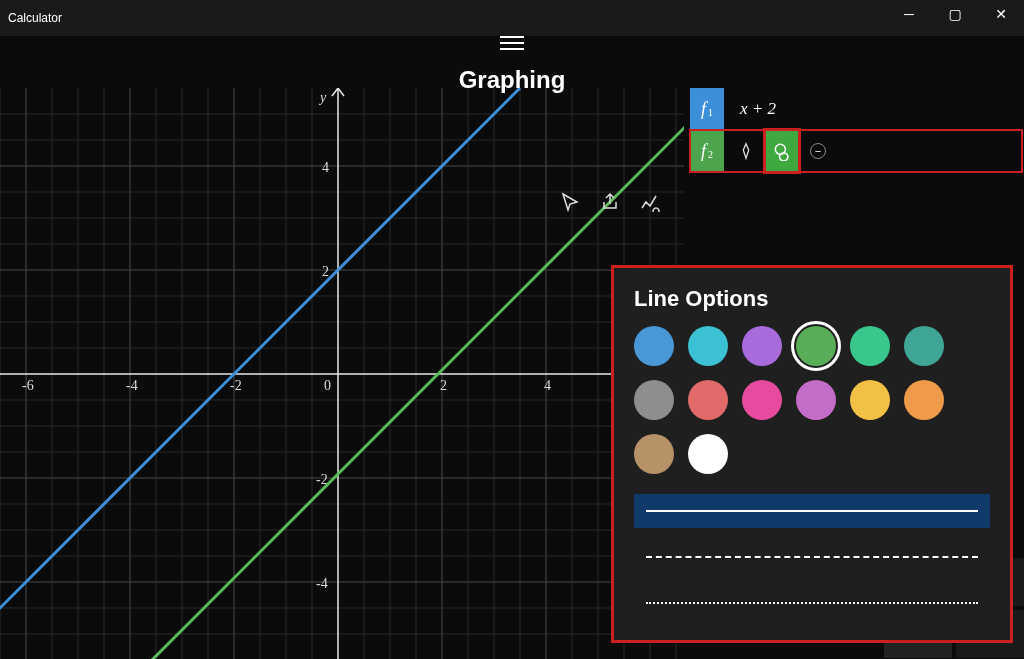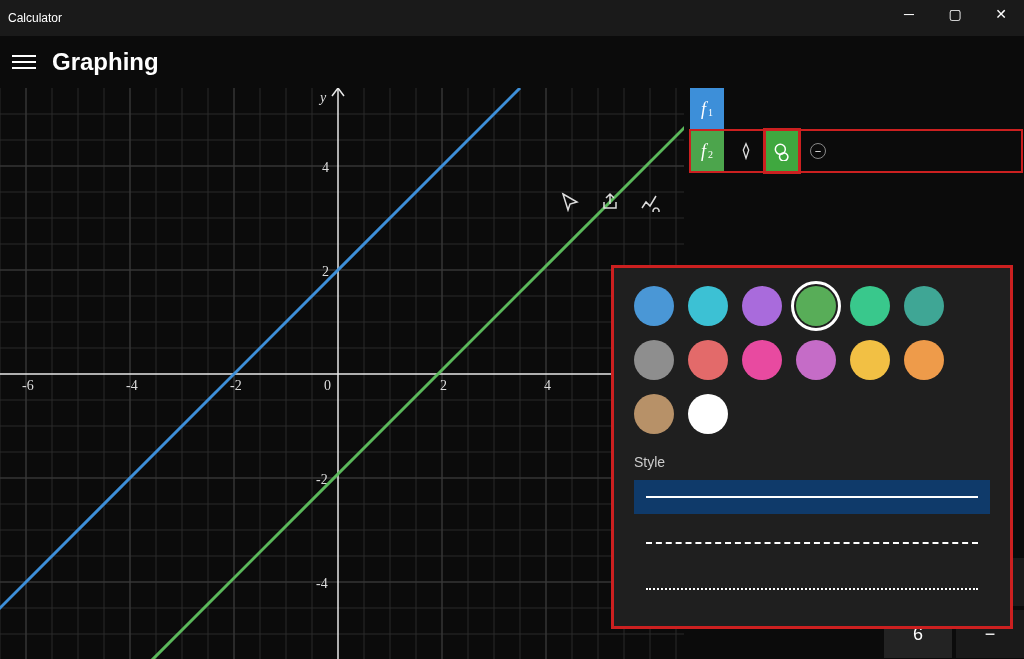--- a/index.html
+++ b/index.html
@@ -31,20 +31,21 @@
     width: 46px; height: 28px;
     display: flex; align-items: center; justify-content: center;
     color: #fff; font-size: 14px;
   }
   .header-row {
     display: flex;
     align-items: center;
     height: 52px;
     padding: 0 12px;
     gap: 16px;
+    flex-direction: column;
   }
   .hamburger { width: 24px; display: flex; flex-direction: column; gap: 4px; }
   .hamburger span { height: 2px; background: #fff; }
   .mode-title { font-size: 24px; font-weight: 600; }
 
   .workspace {
     position: relative;
     width: 1024px;
     height: 579px;
   }
@@ -279,20 +280,21 @@
         </svg>
     </div>
   </div>
 
   <div class="func-panel">
     <div class="func-row">
       <div class="f-badge blue">
         <span>f</span>
           <sub>1</sub>
       </div>
+      <div class="expr">x + 2</div>
     </div>
     <div class="func-row highlight">
       <div class="f-badge green">
         <span>f</span>
           <sub>2</sub>
       </div>
       <div class="row-icons">
         <div class="row-icon">
           <svg width="18" height="18" viewBox="0 0 20 20" fill="none" stroke="#ddd" stroke-width="1.5">
               <path d="M10 2 L13 9 L10 18 L7 9 Z"></path>
@@ -305,37 +307,37 @@
             </svg>
         </div>
         <div class="row-icon remove">
             <span>−</span>
           </div>
       </div>
     </div>
   </div>
 
   <div class="line-options">
+    <h2>Line Options</h2>
     <div class="swatches">
       <div class="swatch" style="background:#4a97d6"></div>
       <div class="swatch" style="background:#3cc1d4"></div>
       <div class="swatch" style="background:#a96bdc"></div>
       <div class="swatch selected" style="background:#58ad58"></div>
       <div class="swatch" style="background:#39c88c"></div>
       <div class="swatch" style="background:#3fa695"></div>
       <div class="swatch" style="background:#8e8e8e"></div>
       <div class="swatch" style="background:#e36a6a"></div>
       <div class="swatch" style="background:#e84aa0"></div>
       <div class="swatch" style="background:#c56cc7"></div>
       <div class="swatch" style="background:#f2c044"></div>
       <div class="swatch" style="background:#ee9b4a"></div>
       <div class="swatch" style="background:#b79168"></div>
       <div class="swatch" style="background:#ffffff"></div>
     </div>
-    <div class="opt-label">Style</div>
     <div class="style-list">
       <div class="style-row selected">
         <div class="style-line" style="border-top:2px solid #fff"></div>
       </div>
       <div class="style-row">
         <div class="style-line" style="border-top:2px dashed #fff"></div>
       </div>
       <div class="style-row">
         <div class="style-line" style="border-top:2px dotted #fff"></div>
       </div>

